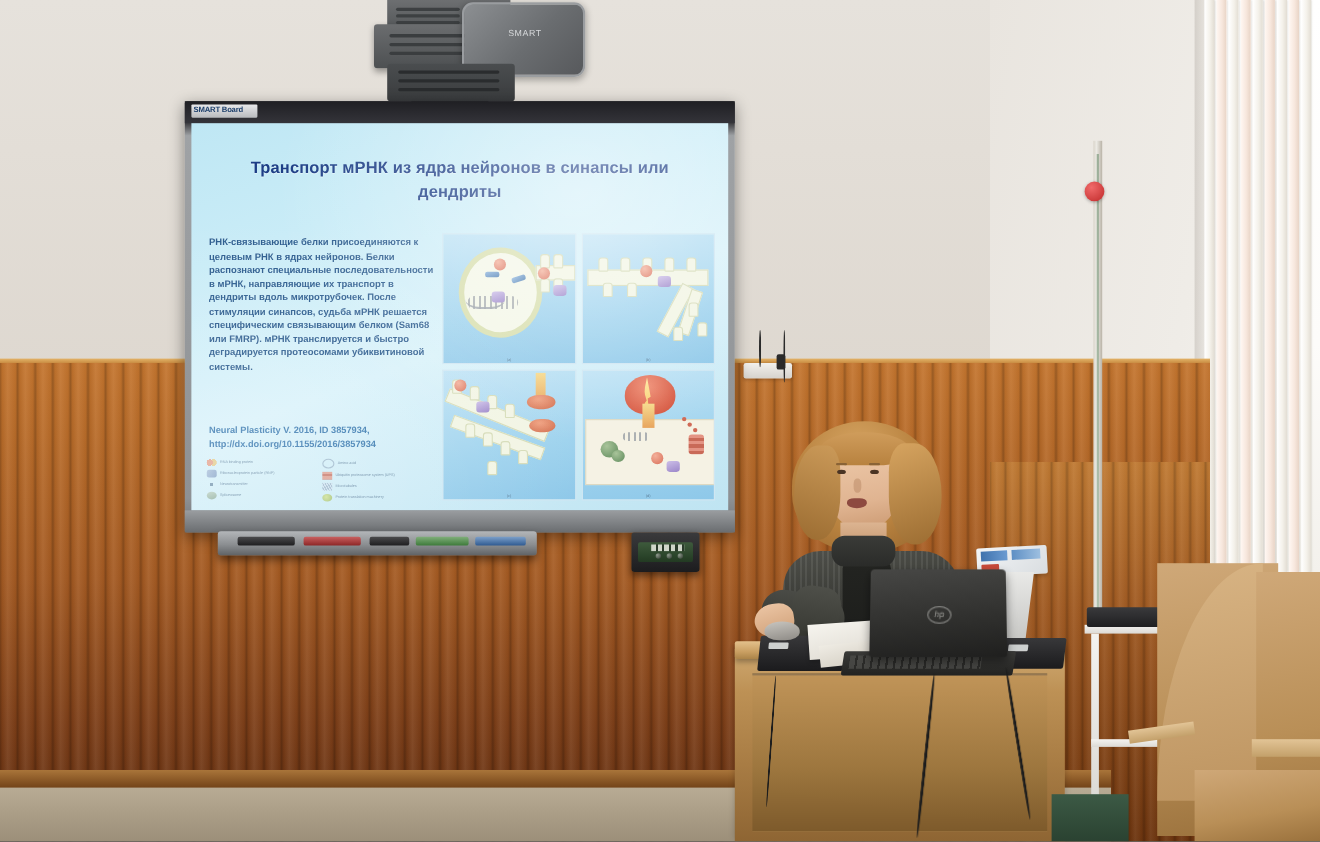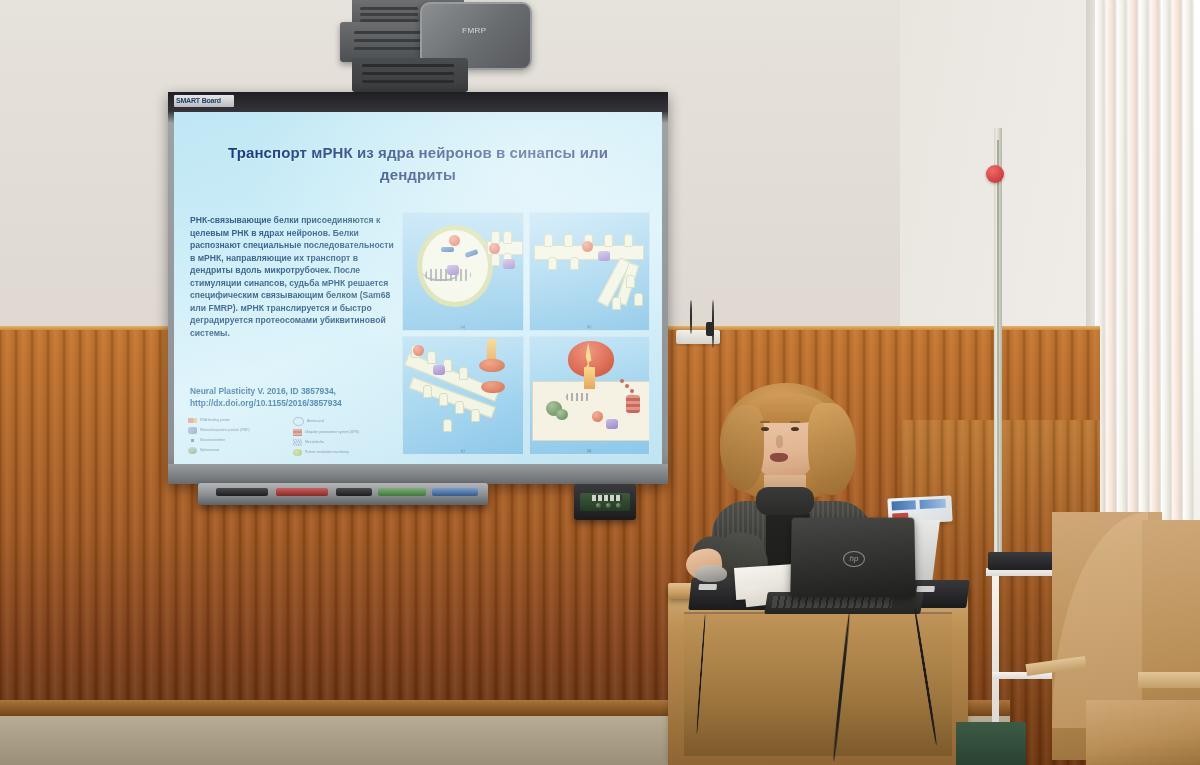--- a/index.html
+++ b/index.html
@@ -331,21 +331,21 @@
     <i style="top:7px"></i>
       <i style="top:13px"></i>
       <i style="top:19px"></i>
   </div>
   <div class="proj-body">
     <i style="top:9px"></i>
       <i style="top:17px"></i>
       <i style="top:25px"></i>
   </div>
   <div class="proj-head">
-    <div class="proj-logo">FMRP</div>
+    <div class="proj-logo">SMART</div>
   </div>
   <div class="proj-neck">
     <i style="top:6px"></i>
       <i style="top:14px"></i>
       <i style="top:22px"></i>
   </div>
   <div class="proj-foot"></div>
 
   <div class="board-wrap">
     <div class="board-frame"></div>

